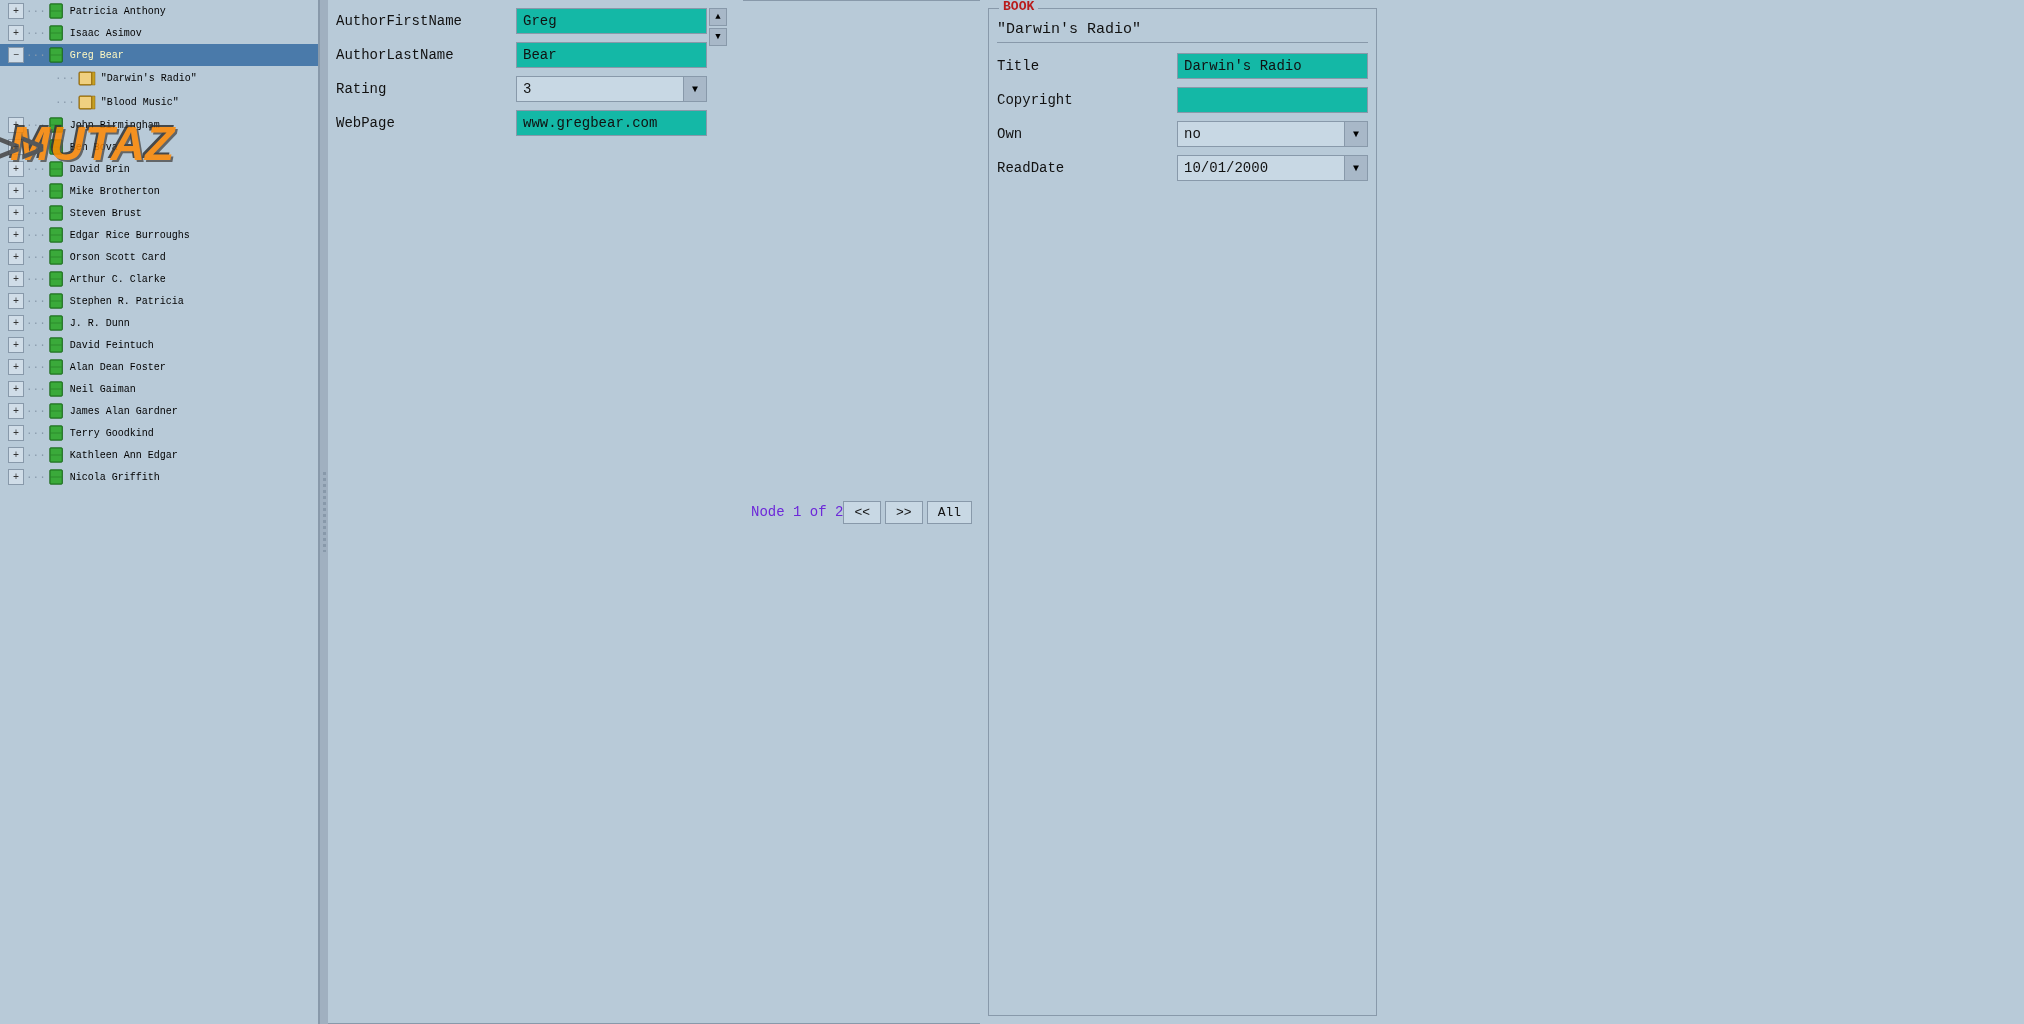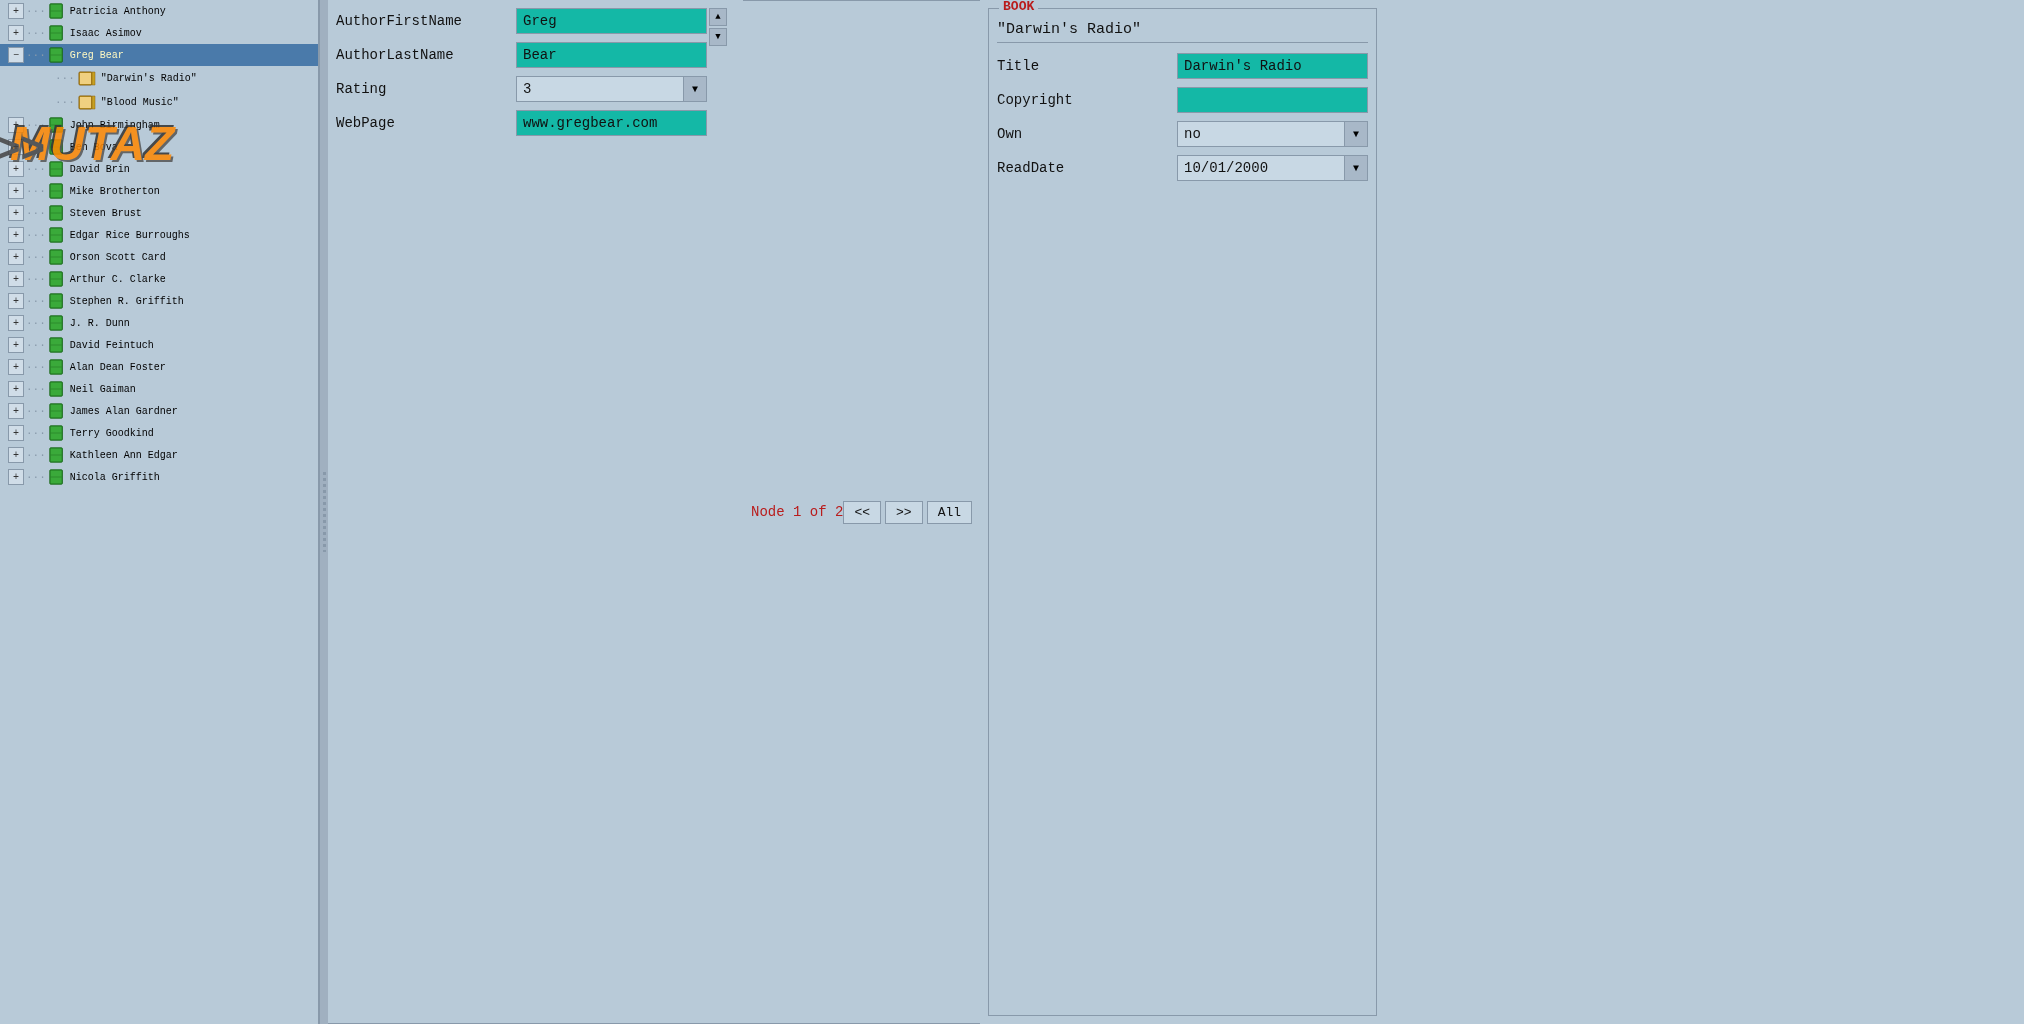--- a/index.html
+++ b/index.html
@@ -225,21 +225,21 @@
       align-items: center;
       padding: 6px 8px;
       background: #b8cad8;
       border-top: 1px solid #8899aa;
       border-bottom: 1px solid #8899aa;
     }
 
     .nav-text {
       flex: 1;
       font-size: 14px;
-      color: #b91c1c;
+      color: #6d28d9;
     }
 
     .nav-buttons {
       display: flex;
       gap: 4px;
     }
 
     .nav-btn {
       padding: 3px 10px;
       background: #c8d8e4;
@@ -441,21 +441,21 @@
         <span class="item-label">Arthur C. Clarke</span>
       </div>
       <div class="tree-item" style="padding-left: 4px;">
         <span class="tree-expand">+</span>
         <span class="tree-lines">···</span>
         <span class="book-icon"><svg viewBox="0 0 20 20" xmlns="http://www.w3.org/2000/svg">
       <rect x="2" y="2" width="14" height="16" rx="1" fill="#2a8a2a" stroke="#1a6a1a" stroke-width="1"></rect>
       <rect x="3" y="3" width="12" height="14" fill="#3aaa3a"></rect>
       <line x1="3" y1="10" x2="15" y2="10" stroke="#1a6a1a" stroke-width="0.5"></line>
     </svg></span>
-        <span class="item-label">Stephen R. Griffith</span>
+        <span class="item-label">Stephen R. Patricia</span>
       </div>
       <div class="tree-item" style="padding-left: 4px;">
         <span class="tree-expand">+</span>
         <span class="tree-lines">···</span>
         <span class="book-icon"><svg viewBox="0 0 20 20" xmlns="http://www.w3.org/2000/svg">
       <rect x="2" y="2" width="14" height="16" rx="1" fill="#2a8a2a" stroke="#1a6a1a" stroke-width="1"></rect>
       <rect x="3" y="3" width="12" height="14" fill="#3aaa3a"></rect>
       <line x1="3" y1="10" x2="15" y2="10" stroke="#1a6a1a" stroke-width="0.5"></line>
     </svg></span>
         <span class="item-label">J. R. Dunn</span>

